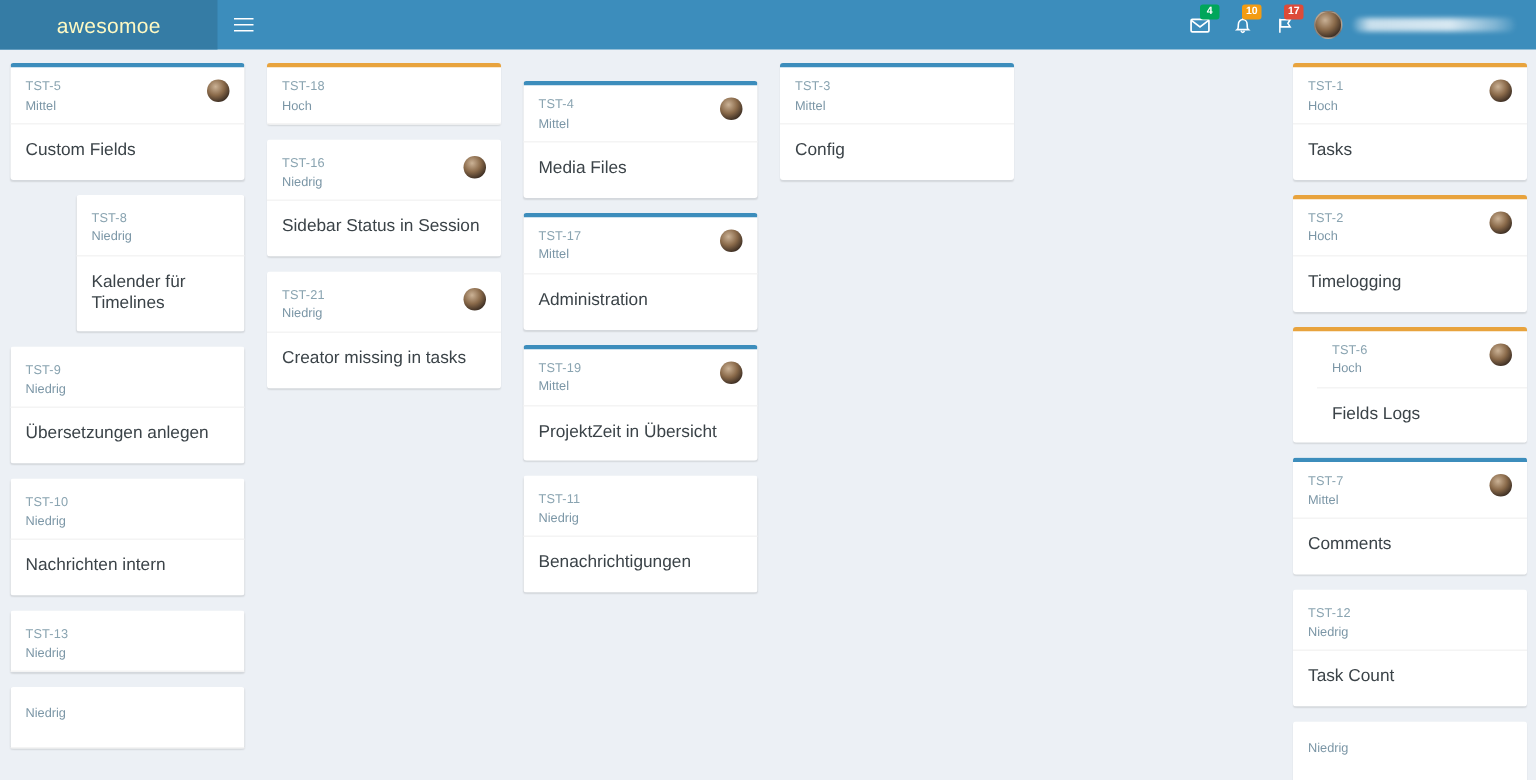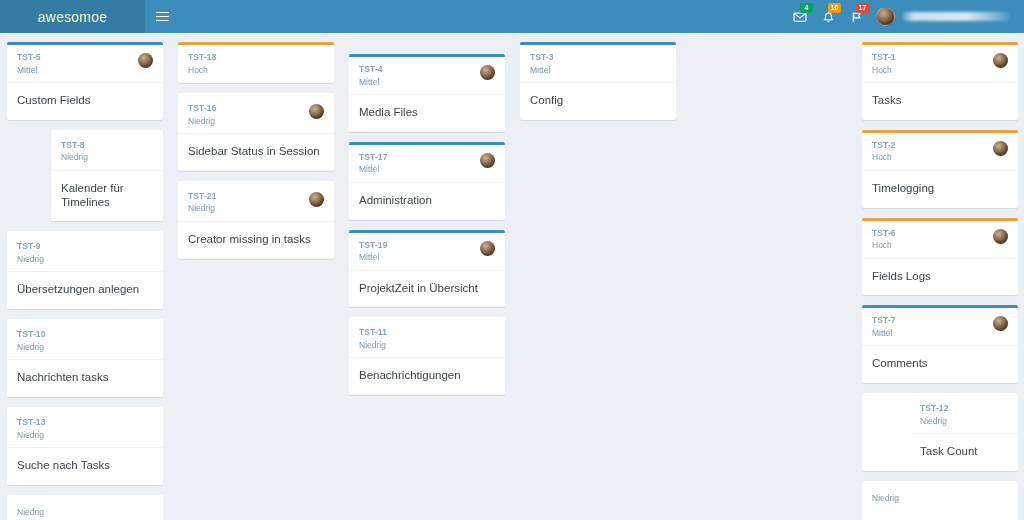--- a/index.html
+++ b/index.html
@@ -139,21 +139,20 @@
     display: flex;
     align-items: flex-start;
     justify-content: space-between;
   }
   .card-meta { line-height: 1.25; }
   .card-key {
     font-size: 8.5px;
     color: #8aa4b1;
     display: block;
     letter-spacing: .1px;
-    font-weight: bold;
   }
   .card-prio {
     font-size: 8.5px;
     color: #7b96a6;
     display: block;
     margin-top: 2px;
   }
   .card-avatar {
     width: 15px; height: 15px; border-radius: 50%;
     background: radial-gradient(circle at 38% 32%, #cbb296 0%, #8a6a4a 42%, #3a2c22 78%, #1d140e 100%);
@@ -258,31 +257,30 @@
         <div class="card-body">Übersetzungen anlegen</div>
       </div>
       <div class="card prio-niedrig" style="border-top-color: transparent;">
         <div class="card-head">
           <div class="card-meta">
             <span class="card-key">TST-10</span>
             <span class="card-prio">Niedrig</span>
           </div>
           <span class="card-avatar hidden"></span>
         </div>
-        <div class="card-body">Nachrichten tasks</div>
+        <div class="card-body">Nachrichten intern</div>
       </div>
       <div class="card prio-niedrig" style="border-top-color: transparent;">
         <div class="card-head">
           <div class="card-meta">
             <span class="card-key">TST-13</span>
             <span class="card-prio">Niedrig</span>
           </div>
           <span class="card-avatar hidden"></span>
         </div>
-        <div class="card-body">Suche nach Tasks</div>
       </div>
       <div class="card prio-niedrig" style="border-top-color: transparent;">
         <div class="card-head">
           <div class="card-meta">
             <span class="card-key"></span>
             <span class="card-prio">Niedrig</span>
           </div>
           <span class="card-avatar hidden"></span>
         </div>
       </div>
@@ -387,41 +385,41 @@
       <div class="card prio-hoch" style="border-top-color: rgb(232, 163, 61);">
         <div class="card-head">
           <div class="card-meta">
             <span class="card-key">TST-2</span>
             <span class="card-prio">Hoch</span>
           </div>
           <span class="card-avatar"></span>
         </div>
         <div class="card-body">Timelogging</div>
       </div>
-      <div class="card prio-hoch" style="border-top-color: rgb(232, 163, 61);">
+      <div class="card prio-hoch" style="border-top-color: rgb(232, 163, 61); padding-left: 16px;">
         <div class="card-head">
           <div class="card-meta">
             <span class="card-key">TST-6</span>
             <span class="card-prio">Hoch</span>
           </div>
           <span class="card-avatar"></span>
         </div>
         <div class="card-body">Fields Logs</div>
       </div>
       <div class="card prio-mittel" style="border-top-color: rgb(60, 141, 188);">
         <div class="card-head">
           <div class="card-meta">
             <span class="card-key">TST-7</span>
             <span class="card-prio">Mittel</span>
           </div>
           <span class="card-avatar"></span>
         </div>
         <div class="card-body">Comments</div>
       </div>
-      <div class="card prio-niedrig" style="border-top-color: transparent; padding-left: 48px;">
+      <div class="card prio-niedrig" style="border-top-color: transparent;">
         <div class="card-head">
           <div class="card-meta">
             <span class="card-key">TST-12</span>
             <span class="card-prio">Niedrig</span>
           </div>
           <span class="card-avatar hidden"></span>
         </div>
         <div class="card-body">Task Count</div>
       </div>
       <div class="card prio-niedrig" style="border-top-color: transparent;">

